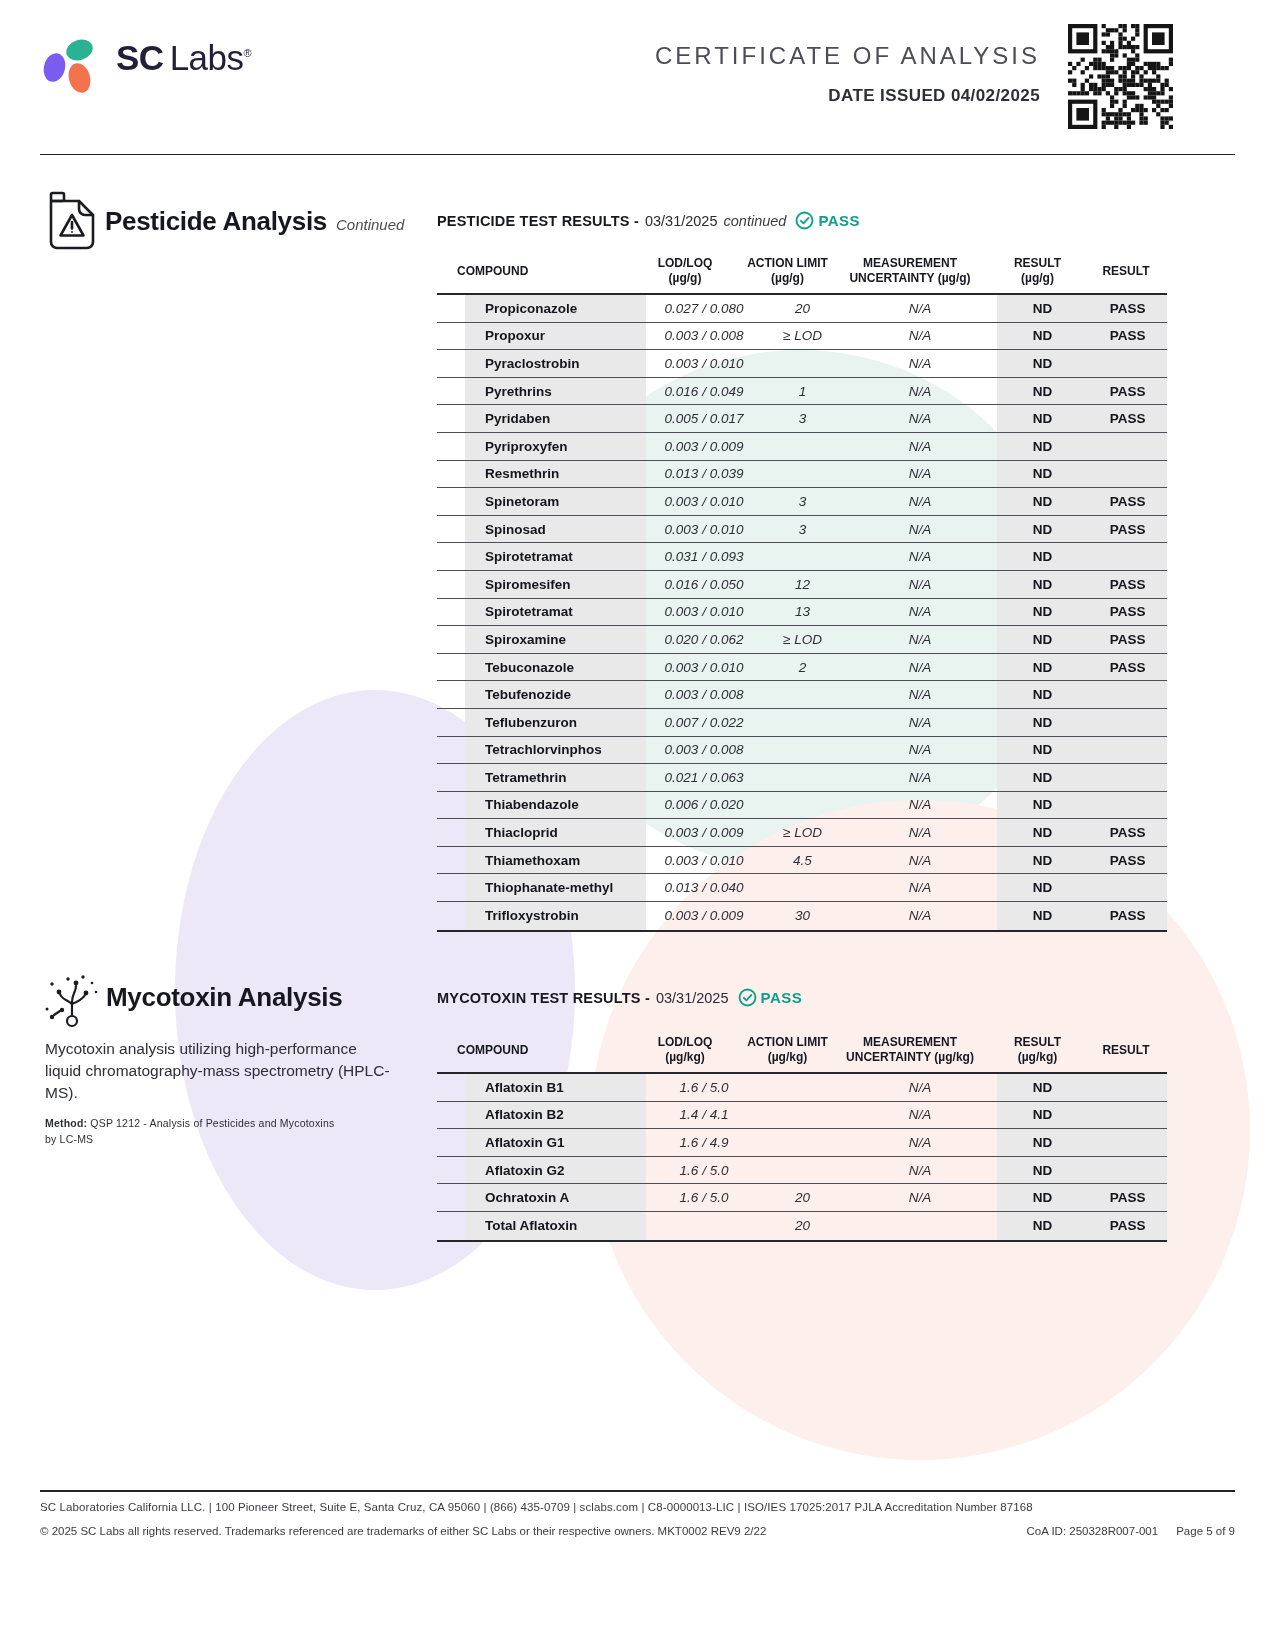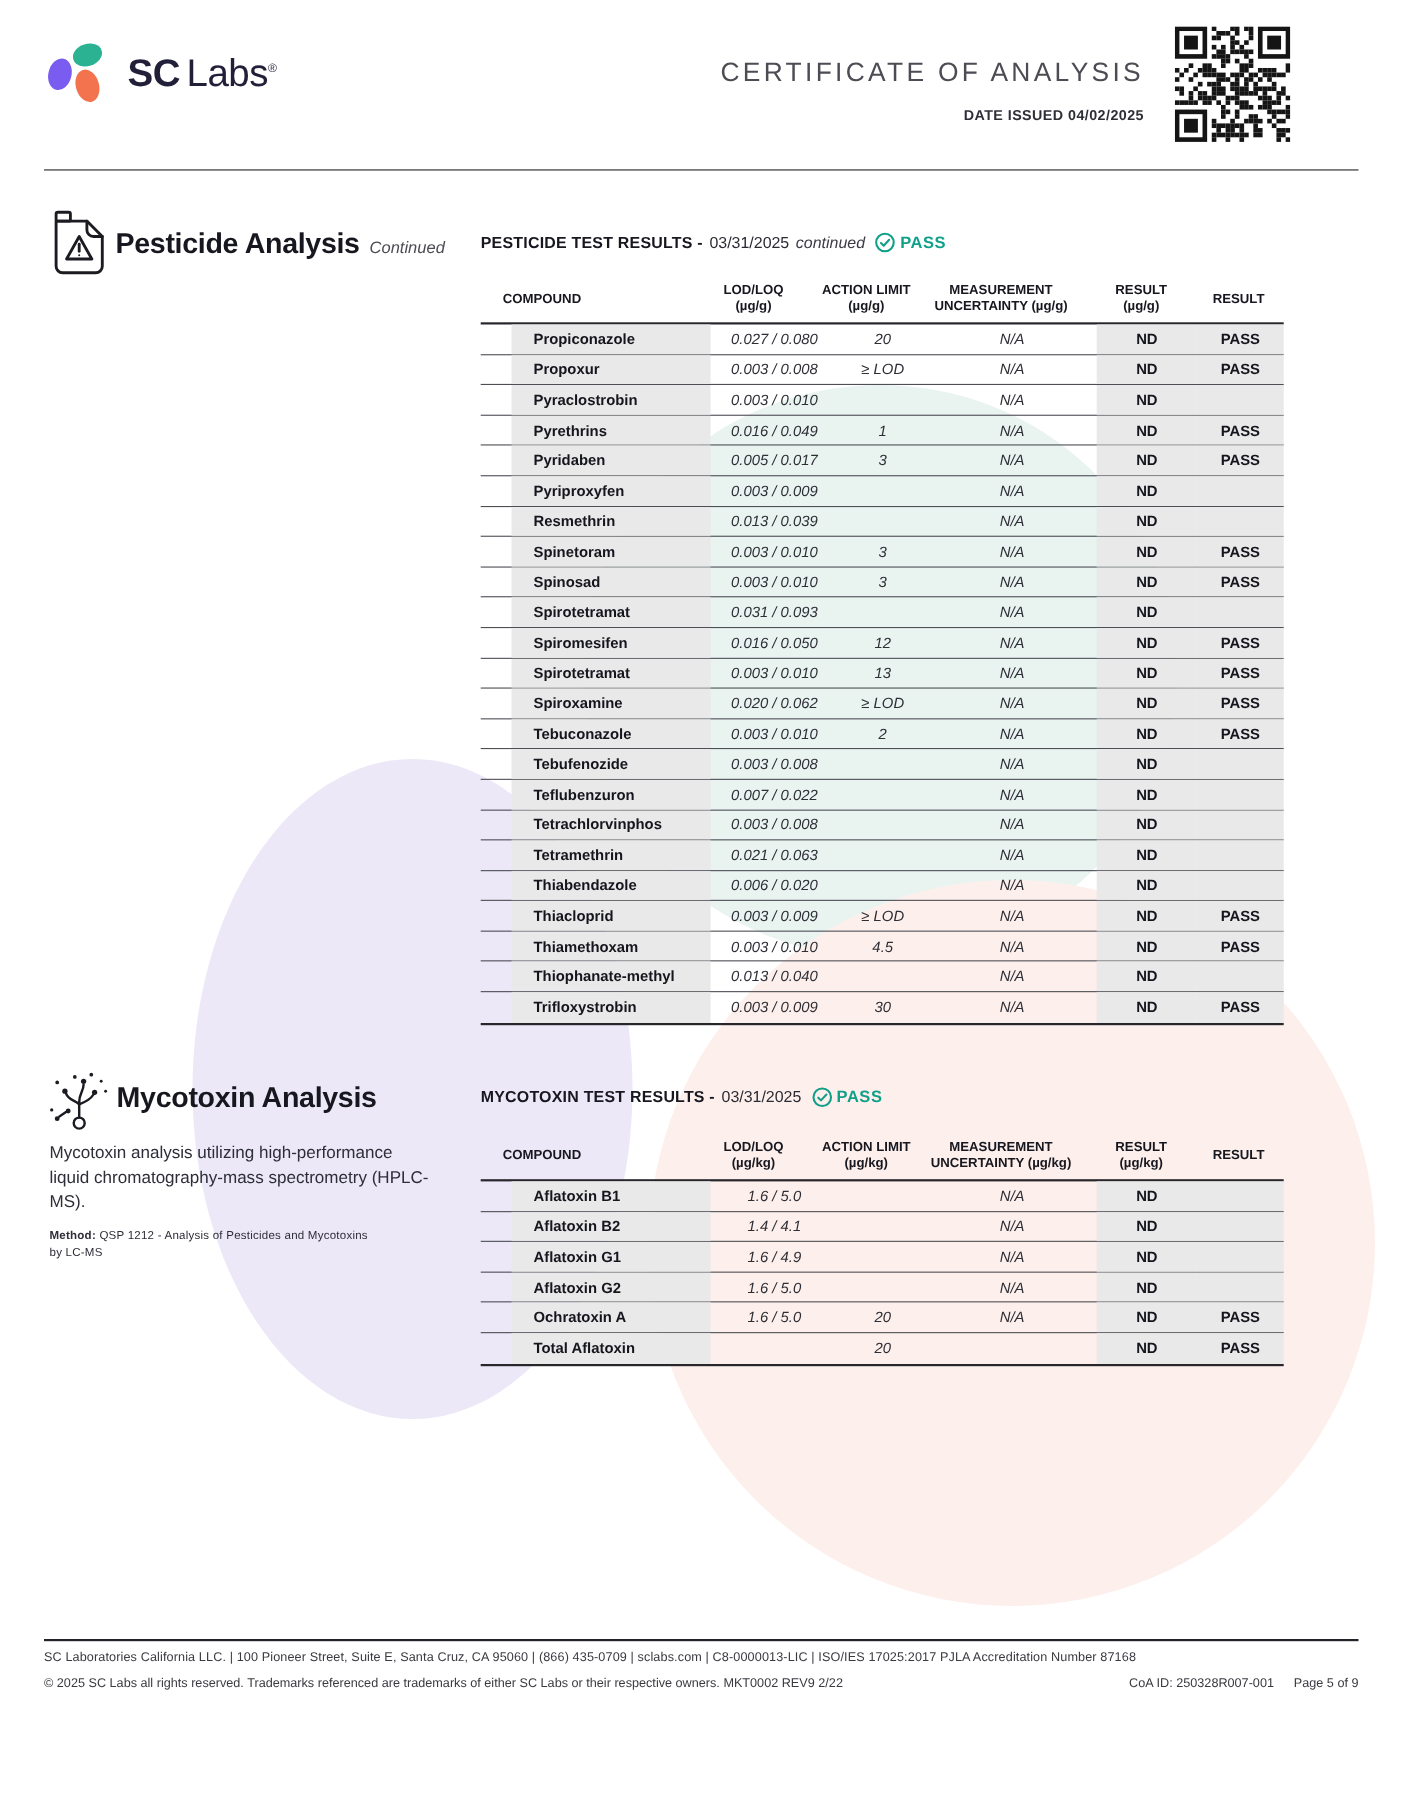--- a/index.html
+++ b/index.html
@@ -9,35 +9,35 @@
 
   
   .blob { position:absolute; border-radius:50%; z-index:0; }
   .blob-teal { left:530px; top:350px; width:540px; height:520px; background:#e9f4f0; }
   .blob-lavender { left:175px; top:690px; width:400px; height:600px; background:#ece8f7; }
   .blob-pink { left:590px; top:800px; width:660px; height:660px; background:#fdf0ec; }
 
   .abs { position:absolute; z-index:2; }
 
   
-  .logo { left:42px; top:38px; display:flex; align-items:center; gap:16px; }
+  .logo { left:42px; top:38px; display:flex; align-items:flex-start; gap:16px; }
   .logo-blobs { position:relative; width:58px; height:58px; }
   .petal { position:absolute; border-radius:50%; }
   .petal-teal { width:27px; height:20px; left:24px; top:2px; background:#2ab292; transform:rotate(-18deg); }
   .petal-purple { width:21px; height:29px; left:2px; top:15px; background:#7a5cf0; transform:rotate(14deg); }
   .petal-orange { width:21px; height:30px; left:27px; top:25px; background:#f3734e; transform:rotate(-16deg); }
   .logo-text { font-size:35px; color:#221f38; letter-spacing:-0.5px; }
   .logo-sc { font-weight:800; }
   .logo-labs { font-weight:400; margin-left:6px; }
   .logo-reg { font-size:11px; vertical-align:super; font-weight:400; }
 
   .title-block { right:235px; top:35px; text-align:right; }
   .title-purple { font-size:19px; font-weight:700; color:#7b5fd1; letter-spacing:0.2px; }
-  .title-cert { font-size:24px; font-weight:500; color:#4c4c54; letter-spacing:3px; margin-top:18px; }
-  .title-date { font-size:13px; font-weight:700; color:#2e2e36; letter-spacing:0.4px; margin-top:16px; }
+  .title-cert { font-size:24px; font-weight:500; color:#4c4c54; letter-spacing:3px; margin-top:7px; }
+  .title-date { font-size:17px; font-weight:700; color:#2e2e36; letter-spacing:0.4px; margin-top:16px; }
 
   .qr { left:1068px; top:24px; width:105px; height:105px; }
 
   .top-rule { left:40px; top:154px; width:1195px; border-top:1.6px solid #232329; }
 
   
   .section-head { display:flex; align-items:baseline; gap:9px; }
   .section-title { font-size:26px; font-weight:800; color:#17171f; letter-spacing:-0.3px; }
   .section-sub { font-size:15px; font-style:italic; color:#4c4c54; }
 

